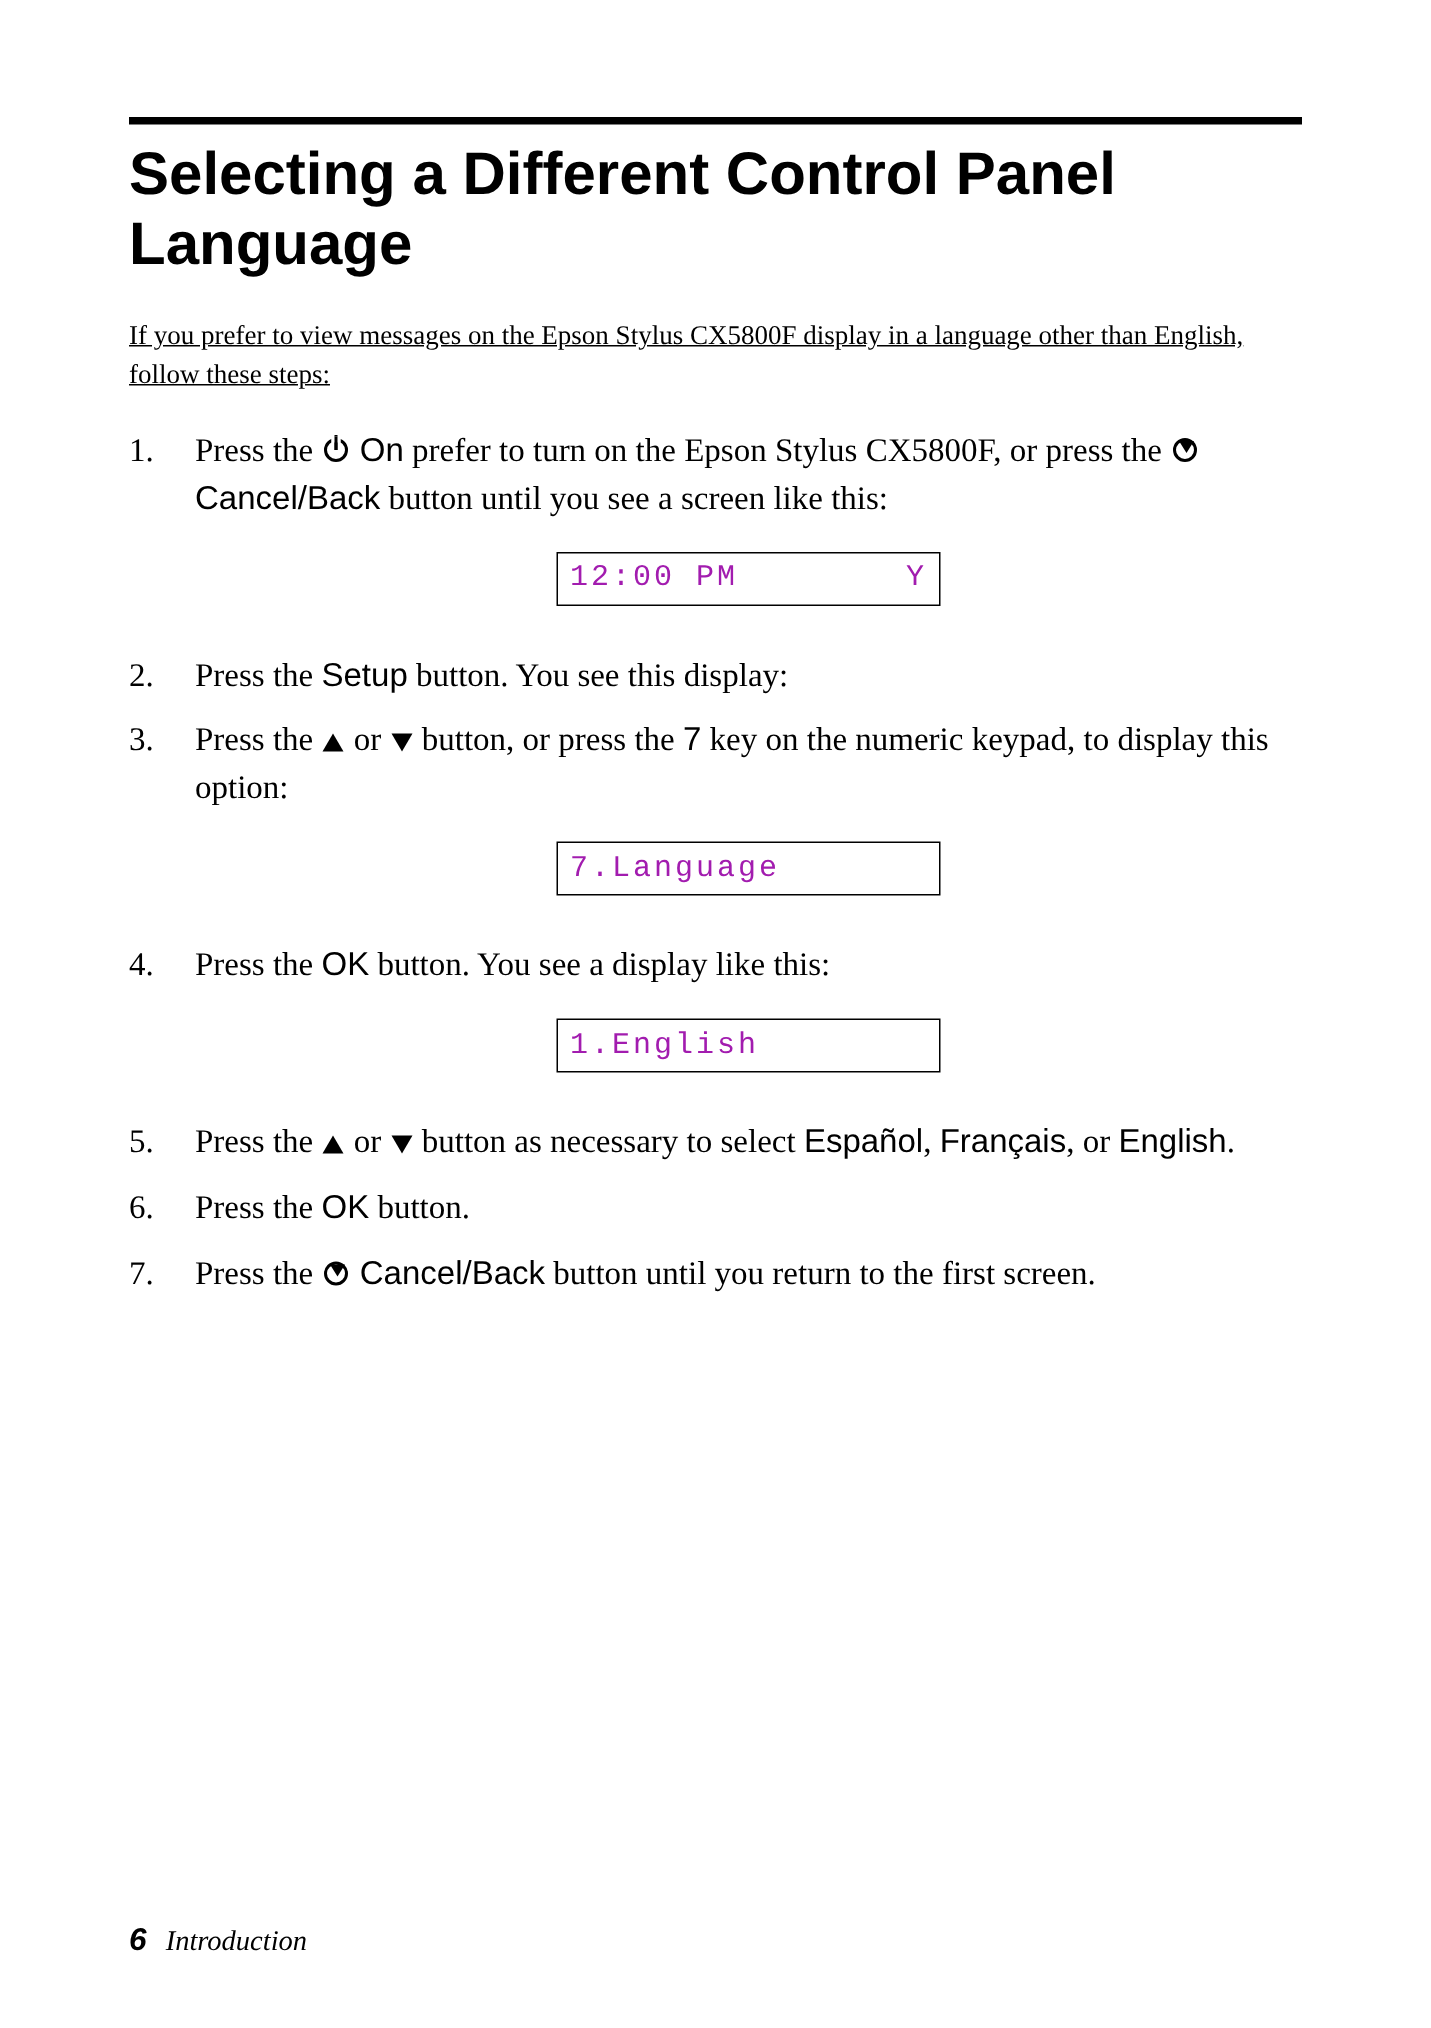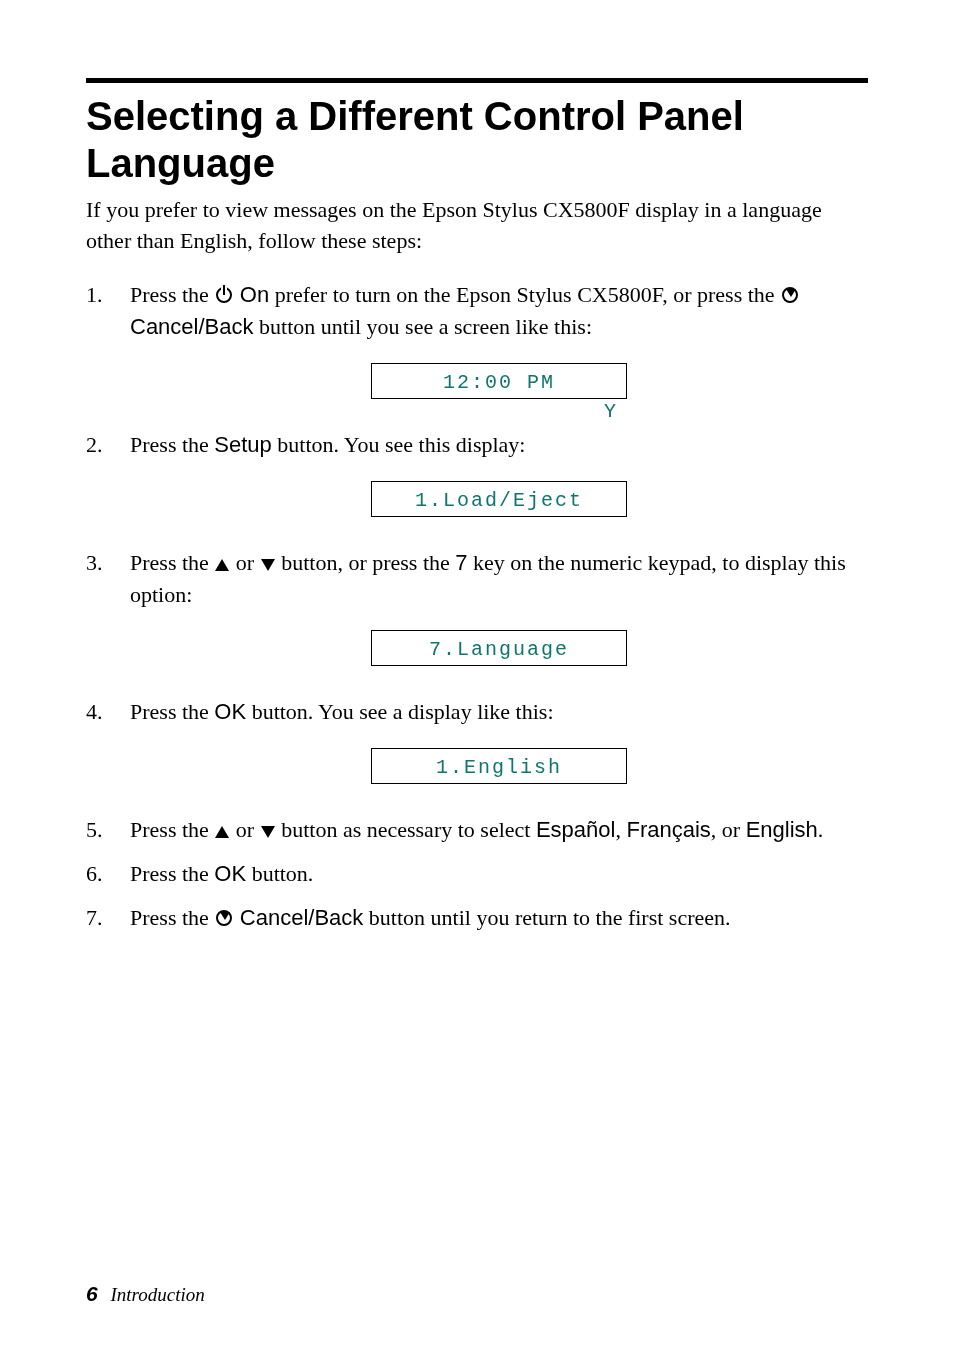--- a/index.html
+++ b/index.html
@@ -19,26 +19,27 @@
     .rule {
       height: 5px;
       background: #000;
       margin-bottom: 10px;
     }
     h1 {
       font-family: Arial, Helvetica, sans-serif;
       font-weight: bold;
       font-size: 40px;
       line-height: 1.18;
-      margin-bottom: 8px;
+      margin-bottom: 24px;
     }
     .intro {
-      font-size: 22px;
+      font-size: 18px;
       line-height: 1.4;
       margin-bottom: 22px;
+      text-decoration: underline;
     }
     ol {
       list-style: none;
       padding-left: 44px;
     }
     ol li {
       font-size: 22px;
       line-height: 1.45;
       margin-bottom: 12px;
       position: relative;
@@ -53,25 +54,24 @@
       text-align: right;
     }
     .lcd {
       border: 1.5px solid #000;
       width: 256px;
       height: 36px;
       margin: 20px auto 30px auto;
       font-family: 'Courier New', monospace;
       font-size: 20px;
       letter-spacing: 1px;
-      color: #0f766e;
+      color: #a21caf;
       padding: 4px 8px;
       display: flex;
       align-items: center;
-      flex-direction: column;
     }
     .lcd .lcd-right {
       margin-left: auto;
     }
     .lcd-dotty {
       font-family: 'Courier New', monospace;
       letter-spacing: 2px;
     }
     .footer {
       position: absolute;
@@ -188,23 +188,20 @@
     <span class="sans">Cancel/Back</span><span> button until you see a screen like this:</span>
     <div class="lcd">
       <span class="lcd-dotty">12:00 PM</span>
       <span class="lcd-right lcd-dotty">Y</span>
     </div>
   </li>
 
   <li>
     <span class="num">2.</span>
     <span>Press the </span><span class="sans">Setup</span><span> button. You see this display:</span>
-    <div class="lcd">
-      <span class="lcd-dotty">1.Load/Eject</span>
-    </div>
   </li>
 
   <li>
     <span class="num">3.</span>
     <span>Press the </span><span class="tri-up"></span><span> or </span><span class="tri-down"></span><span> button, or press the </span><span class="sans">7</span><span> key on the numeric keypad, to display this option:</span>
     <div class="lcd">
       <span class="lcd-dotty">7.Language</span>
     </div>
   </li>
 

